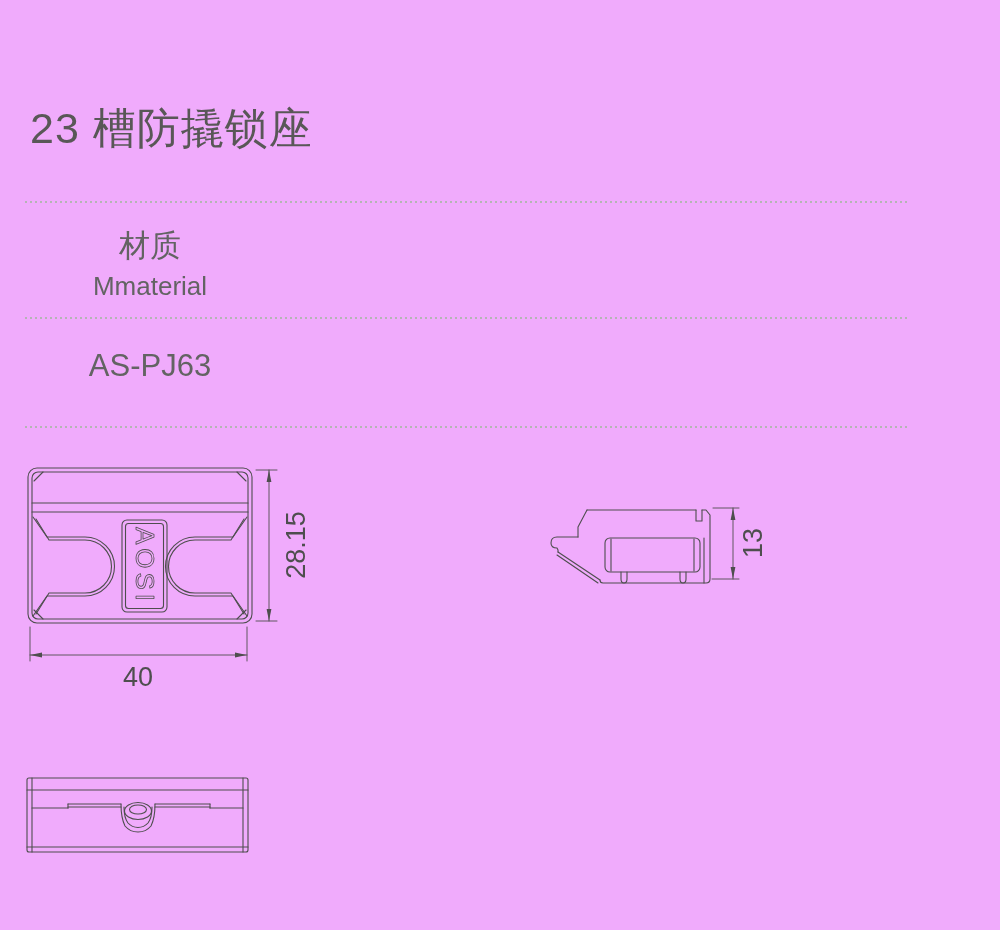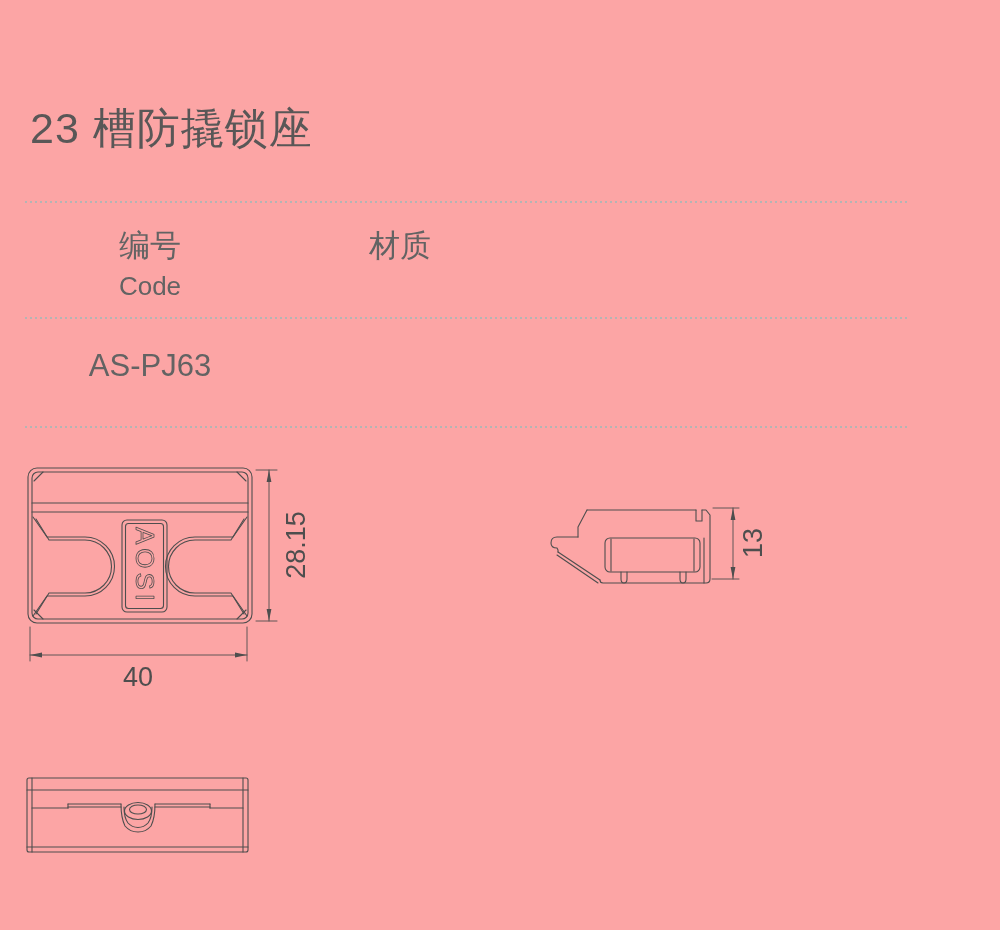--- a/index.html
+++ b/index.html
@@ -1,17 +1,17 @@
 <!DOCTYPE html>
 <html><head>
 <meta charset="utf-8">
 <style>
   html,body{margin:0;padding:0;background:#ffffff;}
   #page{
-    position:relative;width:1000px;height:930px;background:#fca5a5;overflow:hidden;
+    position:relative;width:1000px;height:930px;background:#f0abfc;overflow:hidden;
     font-family:"Liberation Sans","DejaVu Sans",sans-serif;color:#595757;
   }
   .page-title{
     position:absolute;left:30px;top:100px;font-size:43px;font-weight:400;
     letter-spacing:1px;color:#595757;white-space:nowrap;
   }
   .divider{
     position:absolute;left:25px;width:885px;height:2px;
     background-image:repeating-linear-gradient(90deg,#b4b4b4 0 2px,transparent 2px 5px);
   }
@@ -35,25 +35,22 @@
 <body>
 
 <div id="page">
 
   <div class="page-title">23 槽防撬锁座</div>
 
   <div class="divider div1"></div>
 
   <div class="spec-row hdr">
     <div class="cell">
-      <div class="zh">编号</div>
-      <div class="en">Code</div>
-    </div>
-    <div class="cell">
       <div class="zh">材质</div>
+      <div class="en">Mmaterial</div>
     </div>
     <div class="cell">
     </div>
   </div>
 
   <div class="divider div2"></div>
 
   <div class="spec-row datarow">
     <div class="cell">AS-PJ63</div>
   </div>

